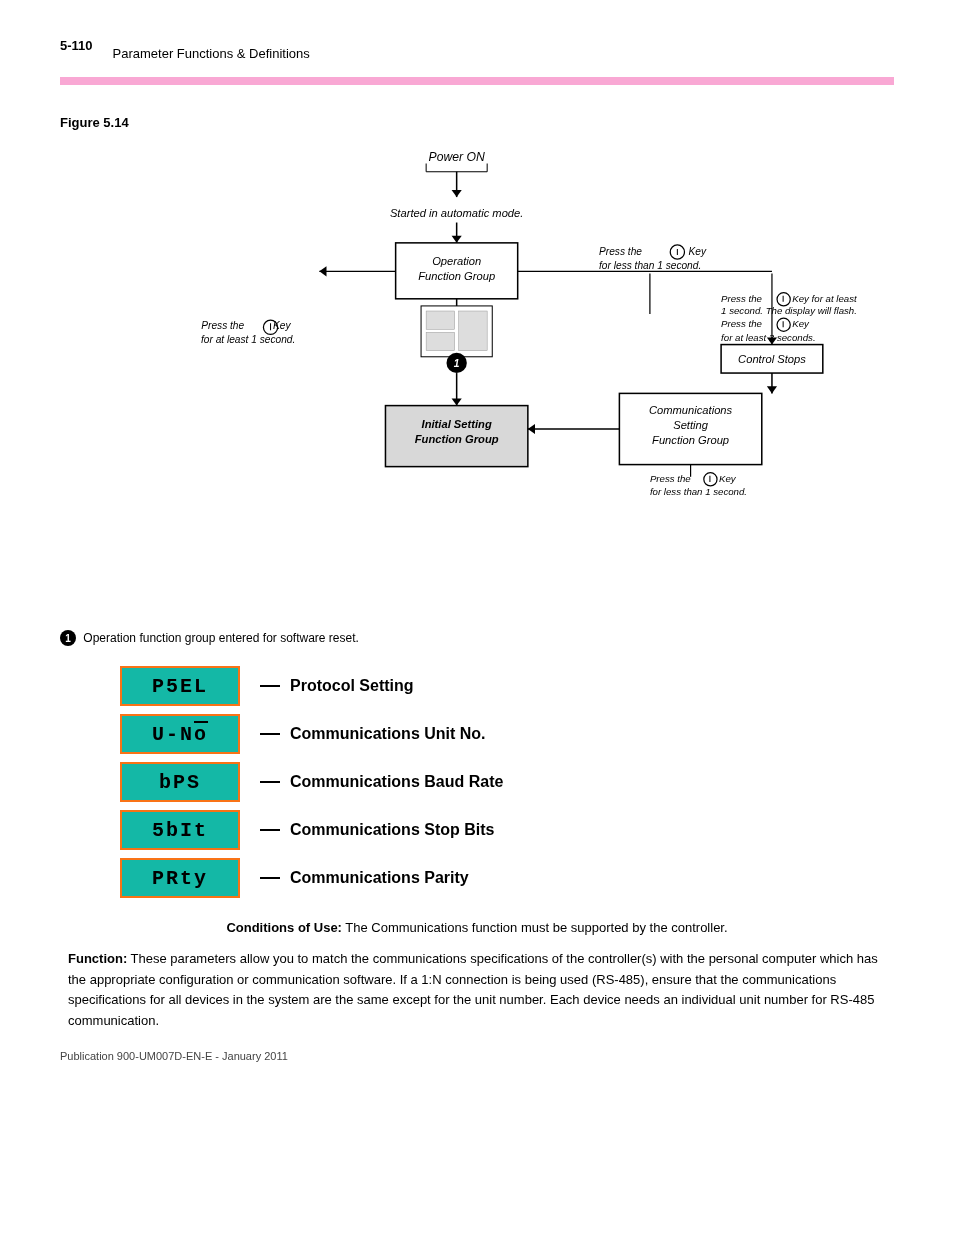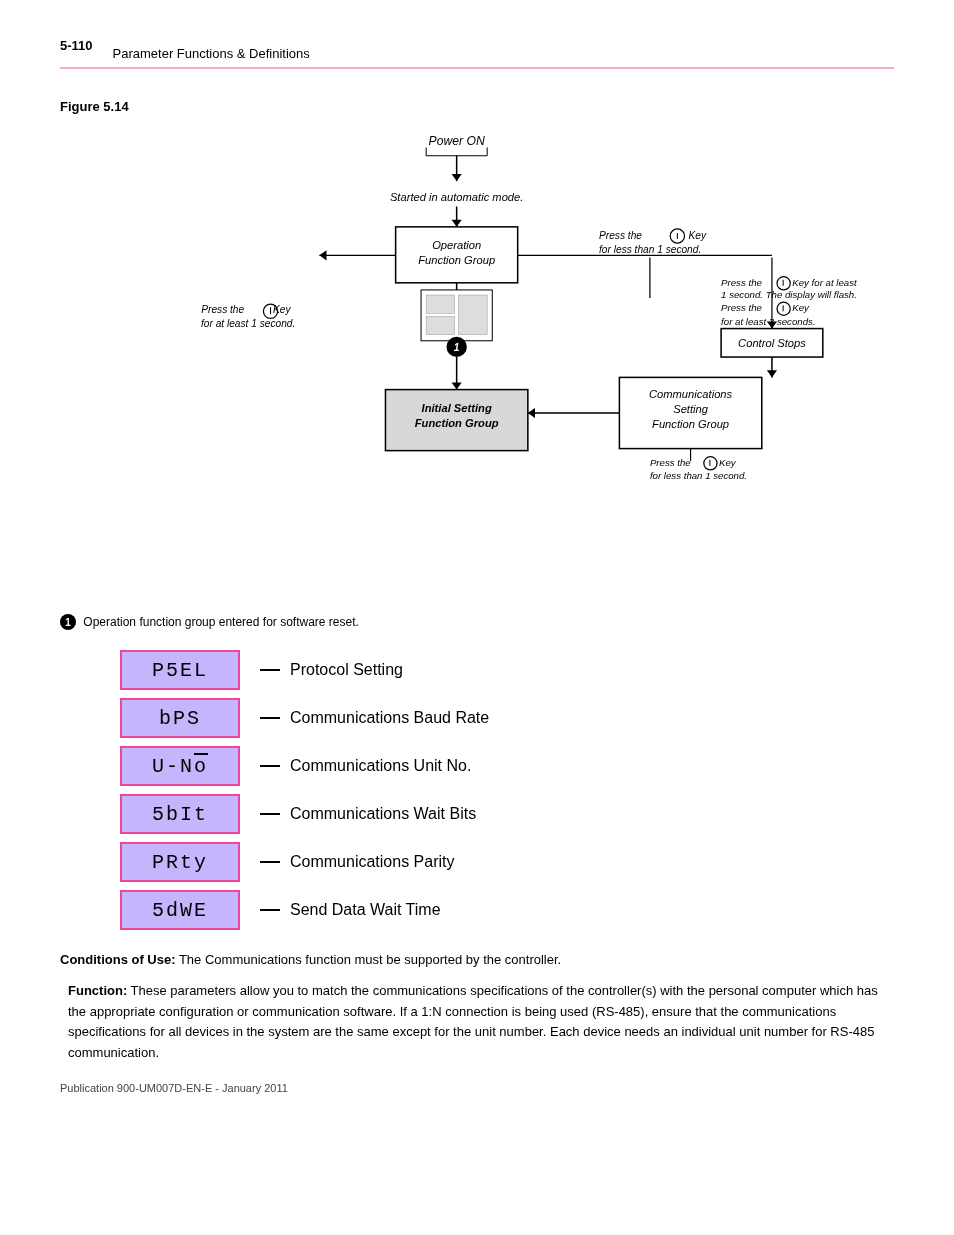--- a/index.html
+++ b/index.html
@@ -13,22 +13,22 @@
     }
 
     .page {
       padding: 30px 60px 40px 60px;
       position: relative;
     }
 
     .header-bar {
       display: flex;
       align-items: center;
-      border-bottom: 2px solid #f9a8d4;
-      padding-bottom: 6px;
+      border-bottom: 8px solid #f9a8d4;
+      padding-bottom: 16px;
       margin-bottom: 30px;
     }
 
     .header-page-num {
       font-weight: bold;
       font-size: 13px;
       margin-right: 20px;
     }
 
     .header-title {
@@ -64,54 +64,55 @@
 
     .lcd-row {
       display: flex;
       align-items: center;
       margin-bottom: 8px;
     }
 
     .lcd-display {
       width: 120px;
       height: 40px;
-      border: 2px solid #ec4899;
-      background: #c4b5fd;
+      border: 2px solid #f97316;
+      background: #14b8a6;
       display: flex;
       align-items: center;
       justify-content: center;
       font-family: 'Courier New', Courier, monospace;
       font-size: 20px;
-      font-weight: normal;
+      font-weight: bold;
       letter-spacing: 2px;
       margin-right: 20px;
       flex-shrink: 0;
     }
 
     .lcd-label {
       font-size: 16px;
-      font-weight: normal;
+      font-weight: bold;
     }
 
     .lcd-connector {
       display: flex;
       align-items: center;
       margin-right: 10px;
     }
 
     .lcd-connector .line {
       width: 20px;
       height: 2px;
       background: #000;
     }
 
     .conditions-section {
       margin: 15px 0 10px 0;
       line-height: 1.6;
       font-size: 13px;
+      text-align: center;
     }
 
     .conditions-section .bold-label {
       font-weight: bold;
     }
 
     .function-section {
       margin: 10px 8px;
       line-height: 1.6;
       font-size: 13px;
@@ -268,59 +269,52 @@
 
     <div class="lcd-row">
       <div class="lcd-display">P5EL</div>
       <div class="lcd-connector">
         <div class="line"></div>
       </div>
       <span class="lcd-label">Protocol Setting</span>
     </div>
 
     <div class="lcd-row">
+      <div class="lcd-display">U-N<span style="text-decoration:overline;">o</span></div>
+      <div class="lcd-connector">
+        <div class="line"></div>
+      </div>
+      <span class="lcd-label">Communications Unit No.</span>
+    </div>
+
+    <div class="lcd-row">
       <div class="lcd-display">bPS</div>
       <div class="lcd-connector">
         <div class="line"></div>
       </div>
       <span class="lcd-label">Communications Baud Rate</span>
     </div>
 
-    <div class="lcd-row">
-      <div class="lcd-display">U-N<span style="text-decoration:overline;">o</span></div>
-      <div class="lcd-connector">
-        <div class="line"></div>
-      </div>
-      <span class="lcd-label">Communications Unit No.</span>
-    </div>
-
 
     <div class="lcd-row">
       <div class="lcd-display">5bIt</div>
       <div class="lcd-connector">
         <div class="line"></div>
       </div>
-      <span class="lcd-label">Communications Wait Bits</span>
+      <span class="lcd-label">Communications Stop Bits</span>
     </div>
 
     <div class="lcd-row">
       <div class="lcd-display">PRty</div>
       <div class="lcd-connector">
         <div class="line"></div>
       </div>
       <span class="lcd-label">Communications Parity</span>
     </div>
 
-    <div class="lcd-row">
-      <div class="lcd-display">5dWE</div>
-      <div class="lcd-connector">
-        <div class="line"></div>
-      </div>
-      <span class="lcd-label">Send Data Wait Time</span>
-    </div>
 
   </div>
 
   <div class="conditions-section">
     <span class="bold-label">Conditions of Use:</span><span> The Communications function must be supported by the controller.</span>
   </div>
 
   <div class="function-section">
     <span class="bold-label">Function:</span><span> These parameters allow you to match the communications specifications of the controller(s) with the personal computer which has the appropriate configuration or communication software. If a 1:N connection is being used (RS-485), ensure that the communications specifications for all devices in the system are the same except for the unit number. Each device needs an individual unit number for RS-485 communication.</span>
   </div>

